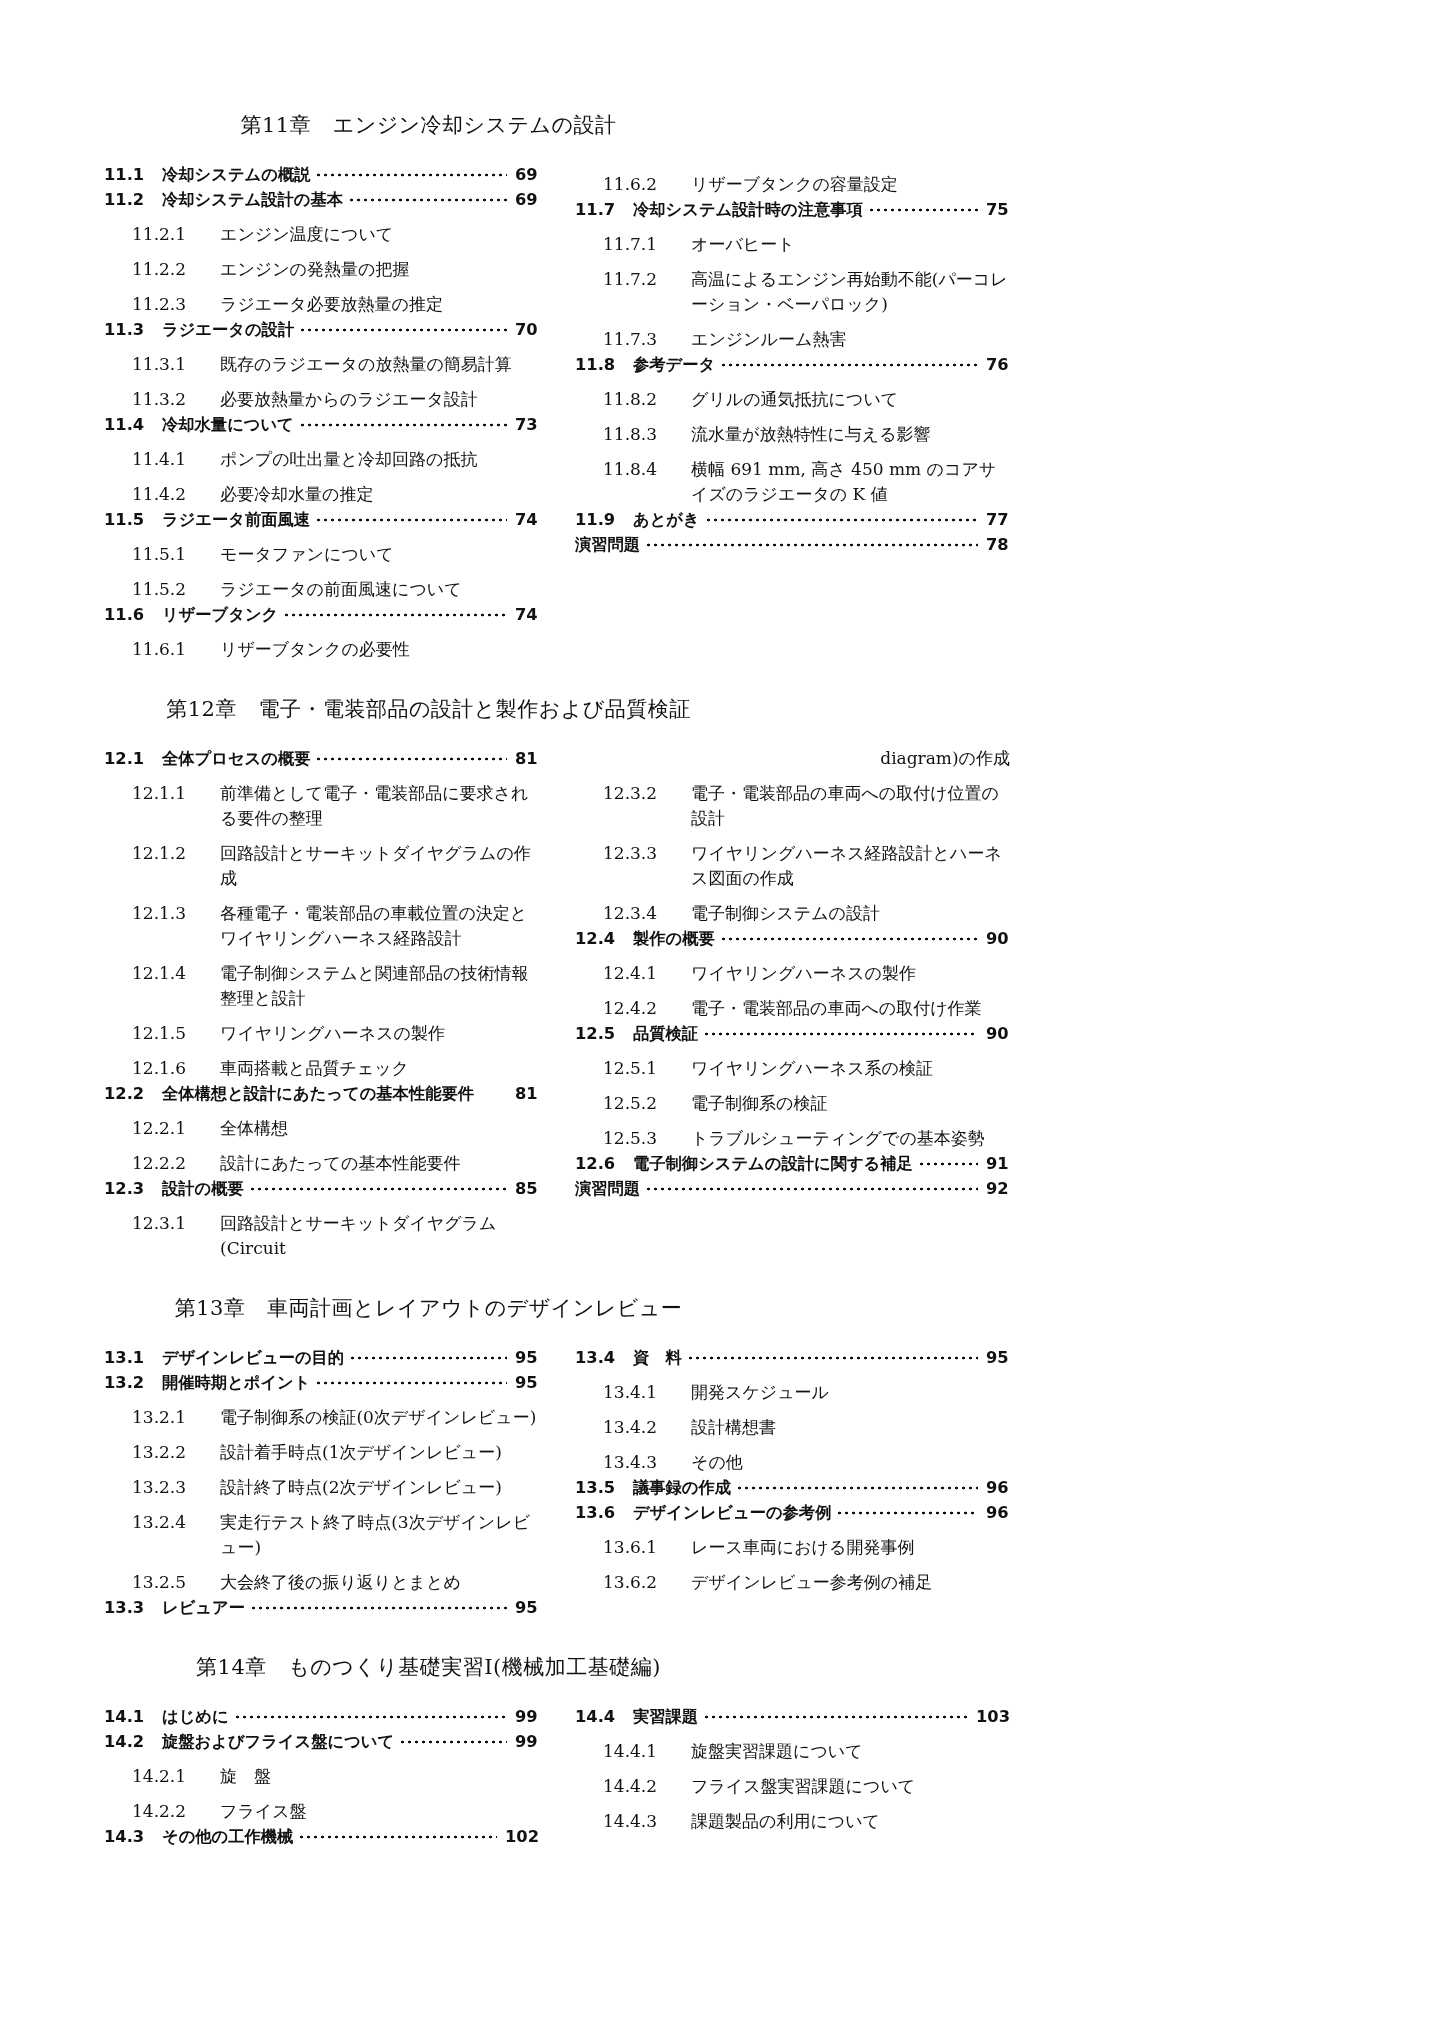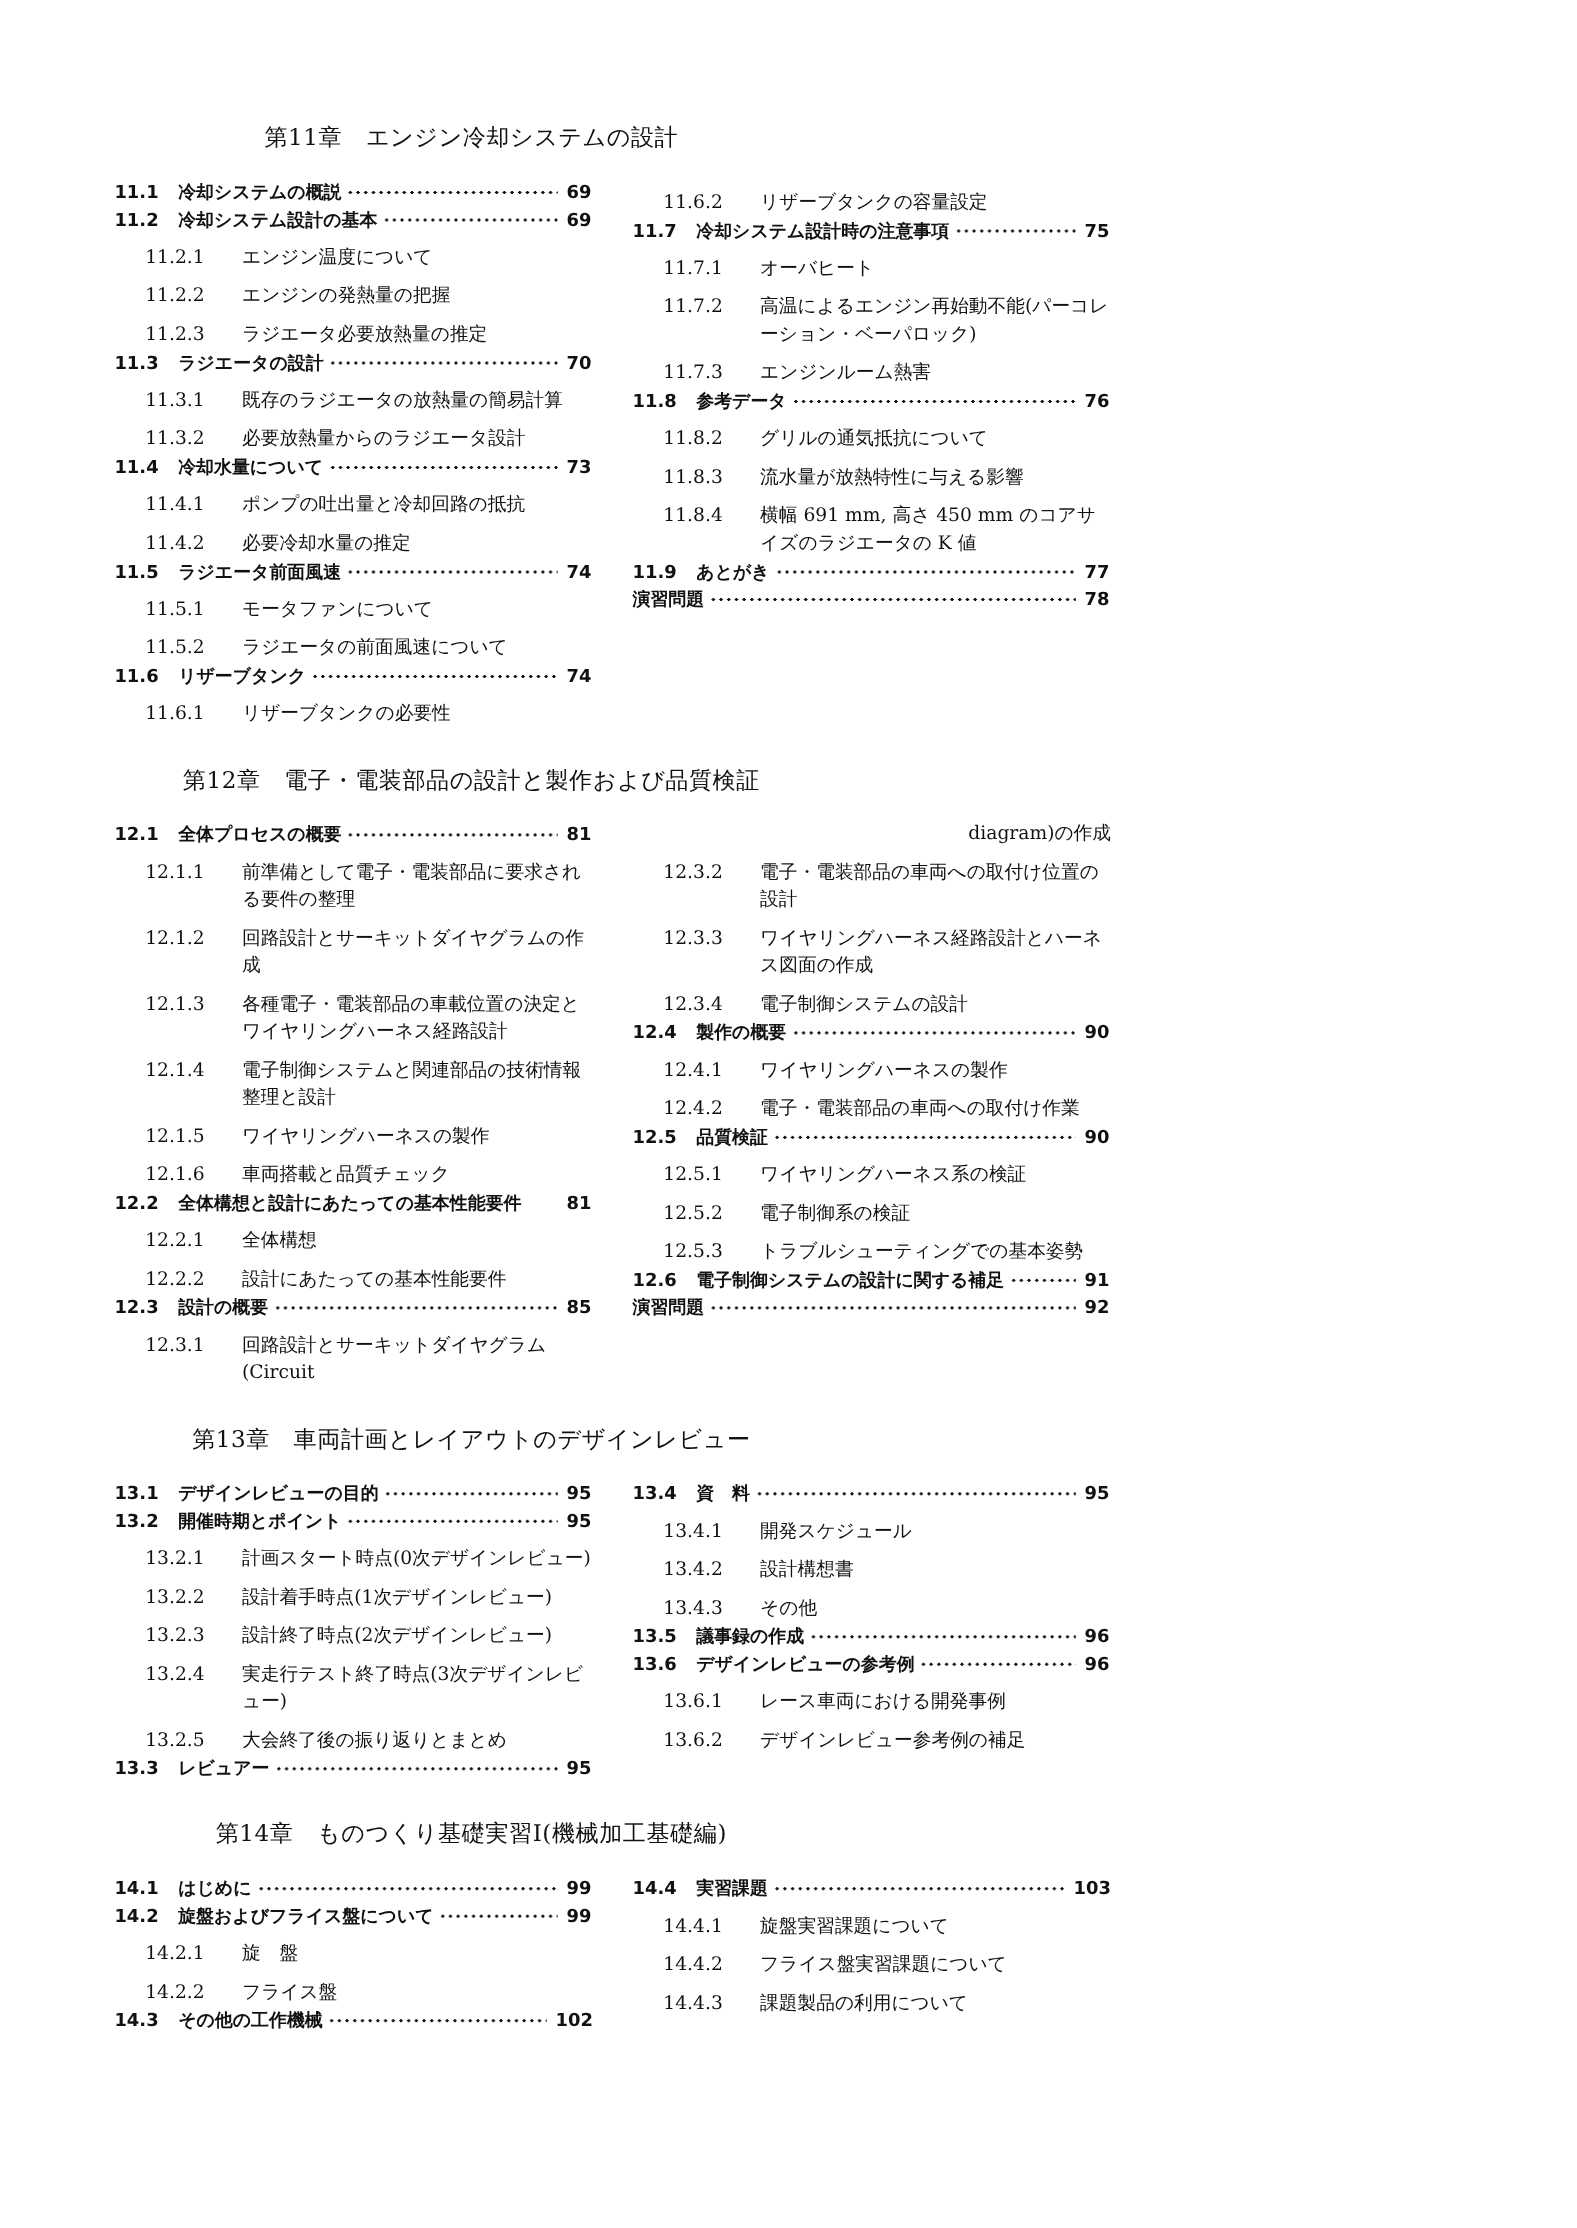--- a/index.html
+++ b/index.html
@@ -344,21 +344,21 @@
               <span class="pg">95</span>
             </div>
             <div class="entry sec">
               <span class="num">13.2</span>
               <span class="label">開催時期とポイント</span>
               <span class="leader"></span>
               <span class="pg">95</span>
             </div>
             <div class="entry sub">
               <span class="num">13.2.1</span>
-              <span class="label">計画スタート時点(0次デザインレビュー)</span>
+              <span class="label">電子制御系の検証(0次デザインレビュー)</span>
             </div>
             <div class="entry sub">
               <span class="num">13.2.2</span>
               <span class="label">設計着手時点(1次デザインレビュー)</span>
             </div>
             <div class="entry sub">
               <span class="num">13.2.3</span>
               <span class="label">設計終了時点(2次デザインレビュー)</span>
             </div>
             <div class="entry sub">

